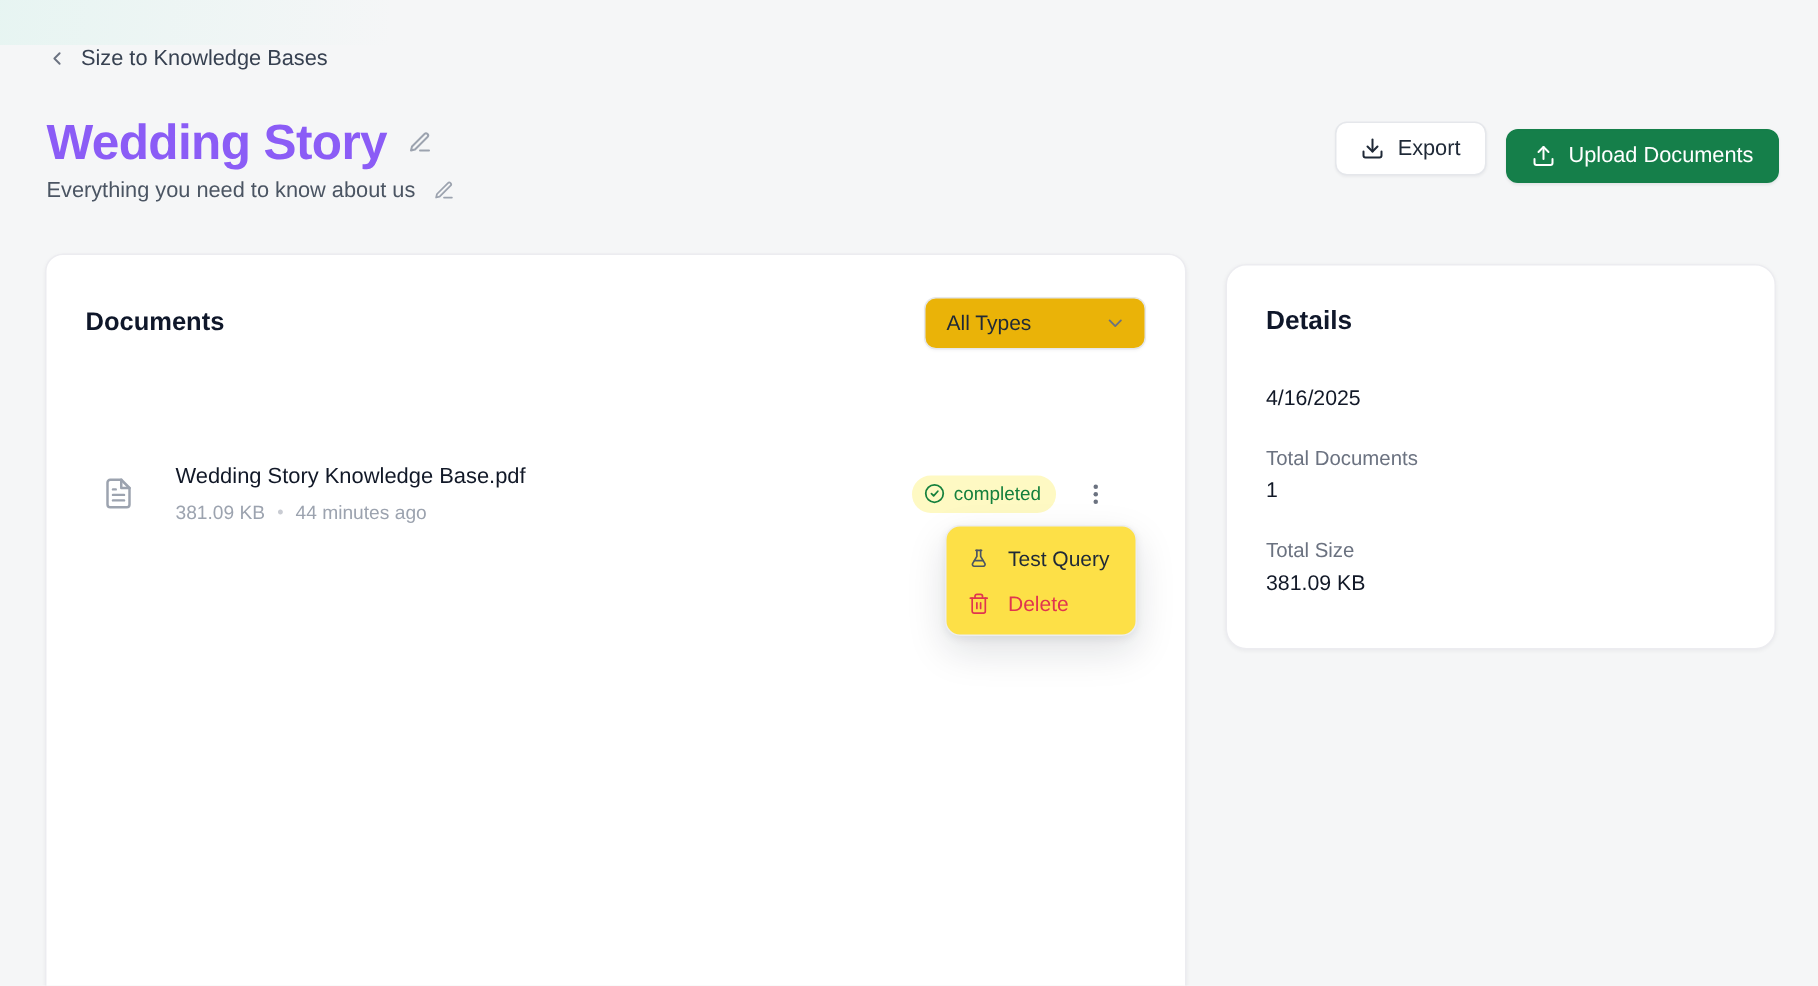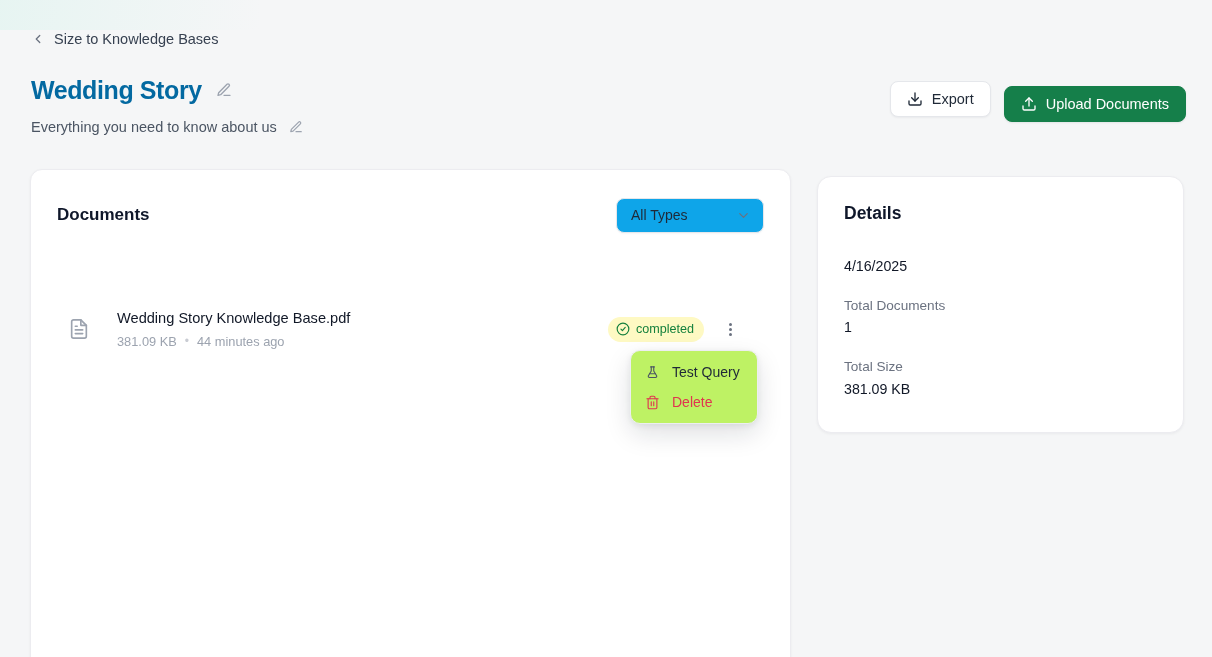--- a/index.html
+++ b/index.html
@@ -38,24 +38,24 @@
 
   
   .title-row {
     position: absolute;
     left: 31px; top: 76px;
     display: flex;
     align-items: center;
     gap: 14px;
   }
   .page-title {
-    font-size: 25px;
+    font-size: 33px;
     font-weight: bold;
     letter-spacing: -0.4px;
-    color: #0369a1;
+    color: #8b5cf6;
     line-height: 1.15;
   }
   .pencil { width: 16px; height: 16px; color:#9ca3af; cursor:pointer; display:block; }
 
   .subtitle-row {
     position: absolute;
     left: 31px; top: 119px;
     display: flex;
     align-items: center;
     gap: 12px;
@@ -138,21 +138,21 @@
     font-weight: bold;
     color: #0f172a;
   }
   .select-box {
     display: inline-flex;
     align-items: center;
     justify-content: space-between;
     width: 148px;
     height: 35px;
     padding: 0 12px 0 14px;
-    background: #0ea5e9;
+    background: #eab308;
     border: 1px solid #e5e7eb;
     border-radius: 8px;
     font-size: 14px;
     color: #1f2937;
     cursor: pointer;
     box-shadow: 0 1px 2px rgba(16,24,40,.04);
   }
   .select-box svg { width: 15px; height: 15px; color: #6b7280; display:block; }
 
   
@@ -230,21 +230,21 @@
     background: #6b7280;
   }
   .kebab span::before { top: -5px; }
   .kebab span::after  { top: 5px; }
 
   
   #row-menu {
     position: absolute;
     left: 630px; top: 350px;
     width: 128px;
-    background: #bef264;
+    background: #fde047;
     border: 1px solid #edeef1;
     border-radius: 10px;
     box-shadow: 0 10px 26px rgba(16,24,40,.13), 0 2px 6px rgba(16,24,40,.07);
     padding: 6px 0;
     z-index: 40;
   }
   .menu-item {
     display: flex;
     align-items: center;
     gap: 12px;

